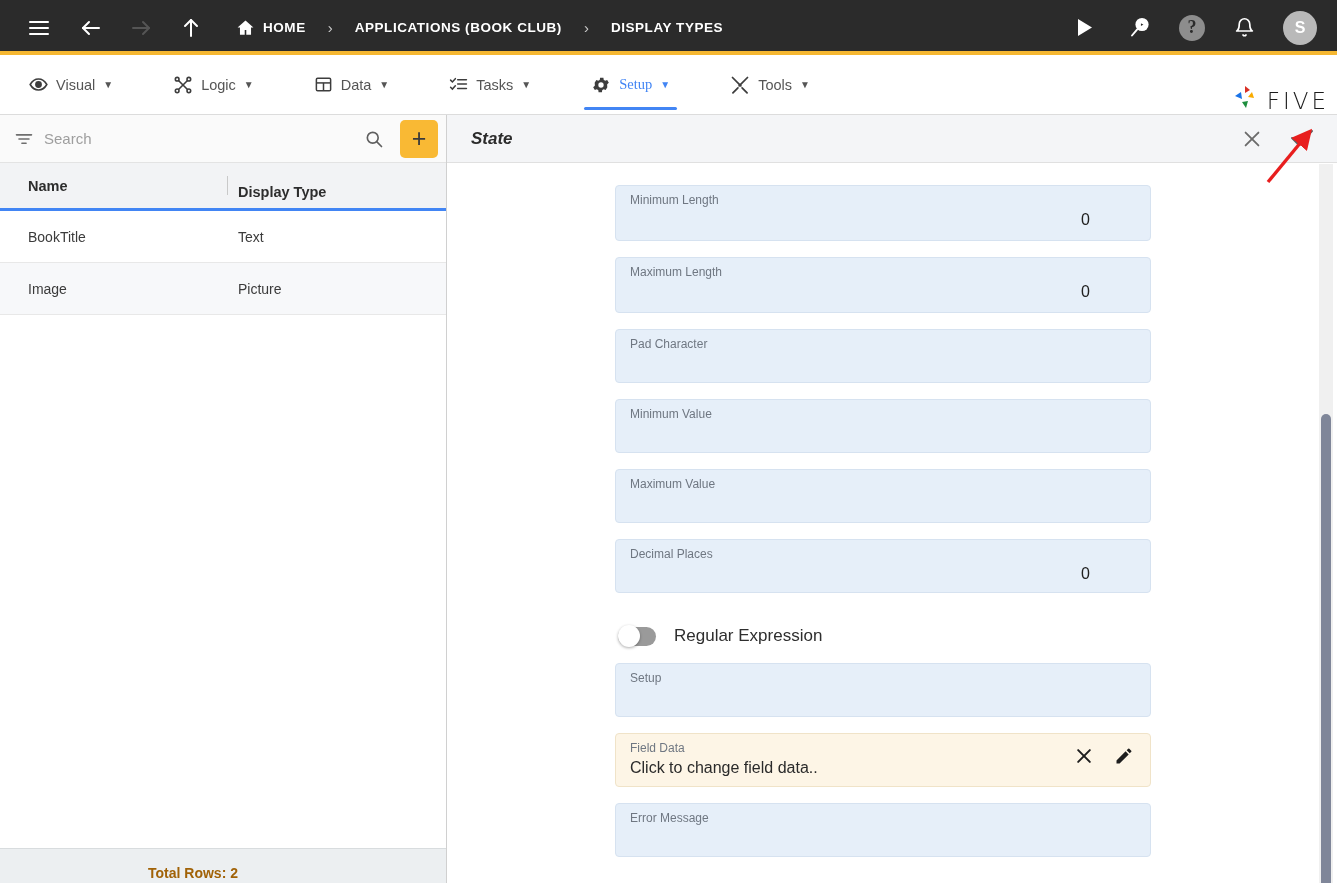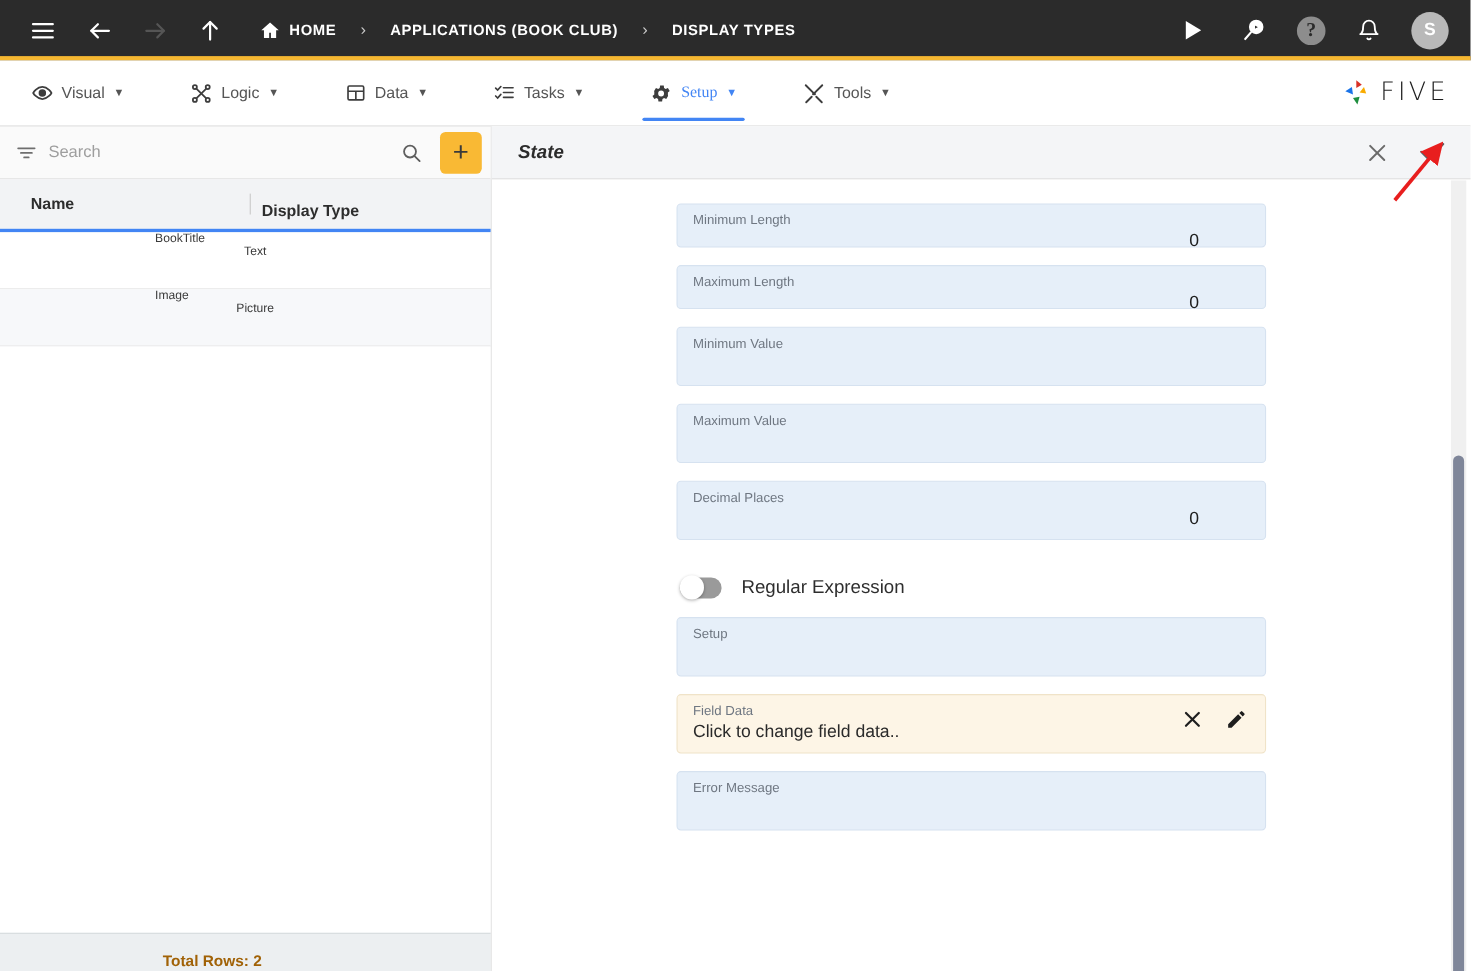--- a/index.html
+++ b/index.html
@@ -84,22 +84,22 @@
   }
   .menu-item .mi-ico { display: flex; align-items: center; color: #3d3d3d; }
   .menu-item .caret { font-size: 10px; color: #555555; }
   .menu-item.active { color: #4285f4; font-family: Liberation Serif, serif; }
   .menu-item.active .caret { color: #4285f4; }
   .menu-item.active::after {
     content: ""; position: absolute; left: 8px; right: 8px; bottom: 4px;
     height: 3px; background: #4285f4; border-radius: 2px;
   }
   .brand {
-    margin-left: auto; display: flex; align-items: flex-start; gap: 7px;
-    padding-right: 20px;
+    margin-left: auto; display: flex; align-items: flex-end; gap: 7px;
+    padding-right: 8px;
     margin-top: 16px;
   }
   .brand-word {
     font-size: 23px; letter-spacing: 3px; color: #1c1c1c;
     font-family: "DejaVu Sans", sans-serif; font-weight: 300;
   }
 
   
   .workspace { display: flex; height: 781px; background: #ffffff; }
 
@@ -145,23 +145,22 @@
   .gh-name { width: 220px; padding-left: 28px; }
   .gh-type { flex: 1; padding-left: 18px; margin-top: 12px; }
   .gh-divider {
     position: absolute; left: 227px; top: 13px; bottom: 13px;
     width: 1px; background: #c9c9c9;
   }
   .grid-row {
     height: 52px;
     display: flex; align-items: center;
     border-bottom: 1px solid #e8e8e8;
-    font-size: 11px; color: #3b3b3b;
+    font-size: 14px; color: #3b3b3b;
     cursor: pointer;
-    flex-direction: column;
   }
   .grid-row.alt { background: #f7f8fa; }
   .gr-name { width: 220px; padding-left: 28px; }
   .gr-type { flex: 1; padding-left: 18px; }
   .grid-fill { flex: 1; background: #ffffff; }
   .grid-foot {
     height: 48px;
     background: #eceff1;
     border-top: 1px solid #d8dcde;
     display: flex; align-items: center; justify-content: center;
@@ -187,21 +186,21 @@
   .form-scroll {
     flex: 1; overflow: hidden; position: relative;
     padding: 22px 0 0 0;
   }
   .form-col { width: 536px; margin-left: 168px; }
 
   .field {
     background: #e6eff9;
     border: 1px solid #d6e2f0;
     border-radius: 4px;
-    height: 40px;
+    height: 56px;
     margin-bottom: 16px;
     padding: 7px 14px 0 14px;
     position: relative;
     cursor: text;
   }
   .field-label { font-size: 12px; color: #6f7782; line-height: 14px; }
   .field-value {
     font-size: 16px; color: #202020;
     text-align: right; line-height: 26px; padding-right: 46px;
   }
@@ -488,20 +487,24 @@
         <div class="field">
           <div class="field-label">Minimum Length</div>
           <div class="field-value">0</div>
         </div>
 
         <div class="field">
           <div class="field-label">Maximum Length</div>
           <div class="field-value">0</div>
         </div>
 
+        <div class="field tall">
+          <div class="field-label">Pad Character</div>
+          <div class="field-value"></div>
+        </div>
 
         <div class="field tall">
           <div class="field-label">Minimum Value</div>
           <div class="field-value"></div>
         </div>
 
         <div class="field tall">
           <div class="field-label">Maximum Value</div>
           <div class="field-value"></div>
         </div>

